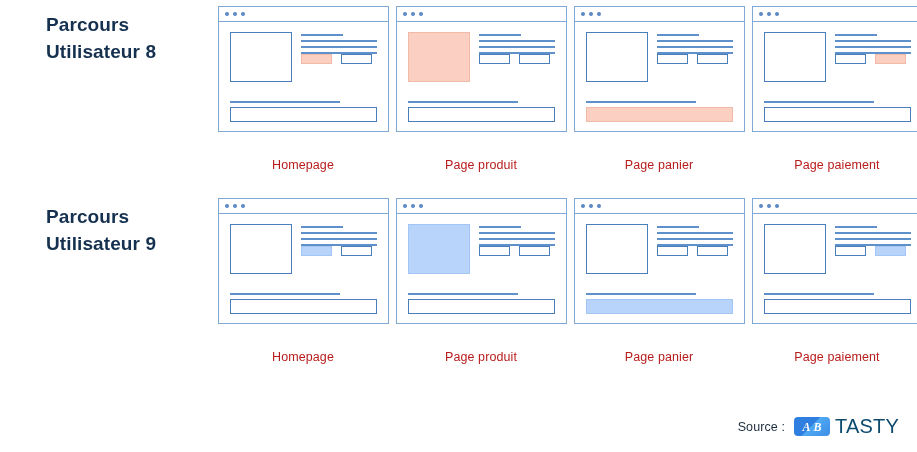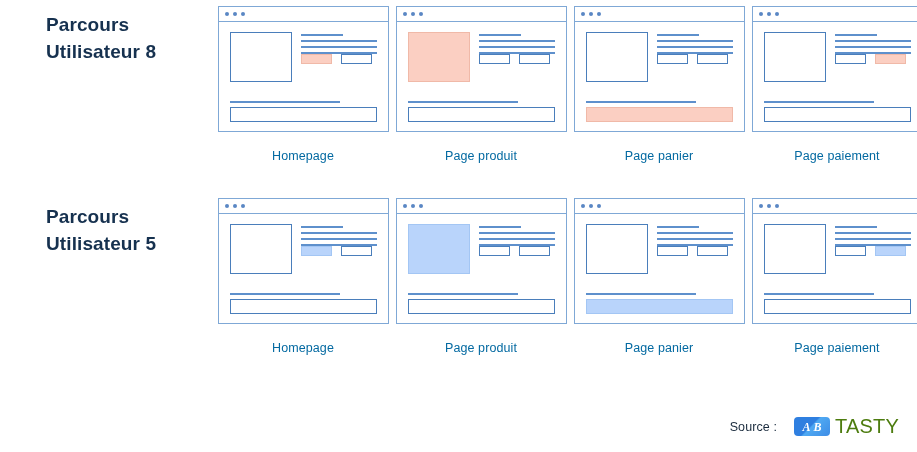--- a/index.html
+++ b/index.html
@@ -154,35 +154,35 @@
     height: 15px;
     box-sizing: border-box;
     border: 1px solid #4a7ebb;
     background: #ffffff;
     width: 100%;
   }
   .wide-bar.filled-pink { background: #fbcfc2; border-color: #f0b9a8; }
   .wide-bar.filled-blue { background: #b9d4fb; border-color: #a3c6f4; }
 
   .card-label {
-    margin-top: 17px;
+    margin-top: 26px;
     font-size: 12.5px;
-    color: #0369a1;
+    color: #b91c1c;
     text-align: center;
     letter-spacing: 0.1px;
   }
 
   
   .source-block {
     position: absolute;
     right: 18px;
     top: 415px;
     display: flex;
     align-items: center;
-    gap: 17px;
+    gap: 9px;
   }
   .source-label {
     font-size: 12.5px;
     color: #1b2c3e;
     letter-spacing: 0.1px;
   }
   .logo {
     display: flex;
     align-items: center;
     gap: 5px;
@@ -200,21 +200,21 @@
   .logo-badge .glyph {
     color: #ffffff;
     font-family: "Liberation Serif", serif;
     font-style: italic;
     font-weight: bold;
     font-size: 12px;
     line-height: 1;
   }
   .logo-word {
     font-size: 20px;
-    color: #4d7c0f;
+    color: #0c4a6e;
     letter-spacing: 0.2px;
   }
 </style>
 </head>
 <body>
 
 <div class="journey-row" id="row-0">
   <div class="row-title">
     <span class="t-line">Parcours</span>
     <span class="t-line">Utilisateur 8</span>
@@ -348,21 +348,21 @@
       </div>
       <div class="card-label">Page paiement</div>
     </div>
 
   </div>
 </div>
 
 <div class="journey-row" id="row-1">
   <div class="row-title">
     <span class="t-line">Parcours</span>
-    <span class="t-line">Utilisateur 5</span>
+    <span class="t-line">Utilisateur 9</span>
   </div>
   <div class="cards">
 
     <div class="card">
       <div class="browser">
         <div class="titlebar">
           <span class="dot"></span>
           <span class="dot"></span>
           <span class="dot"></span>
         </div>

